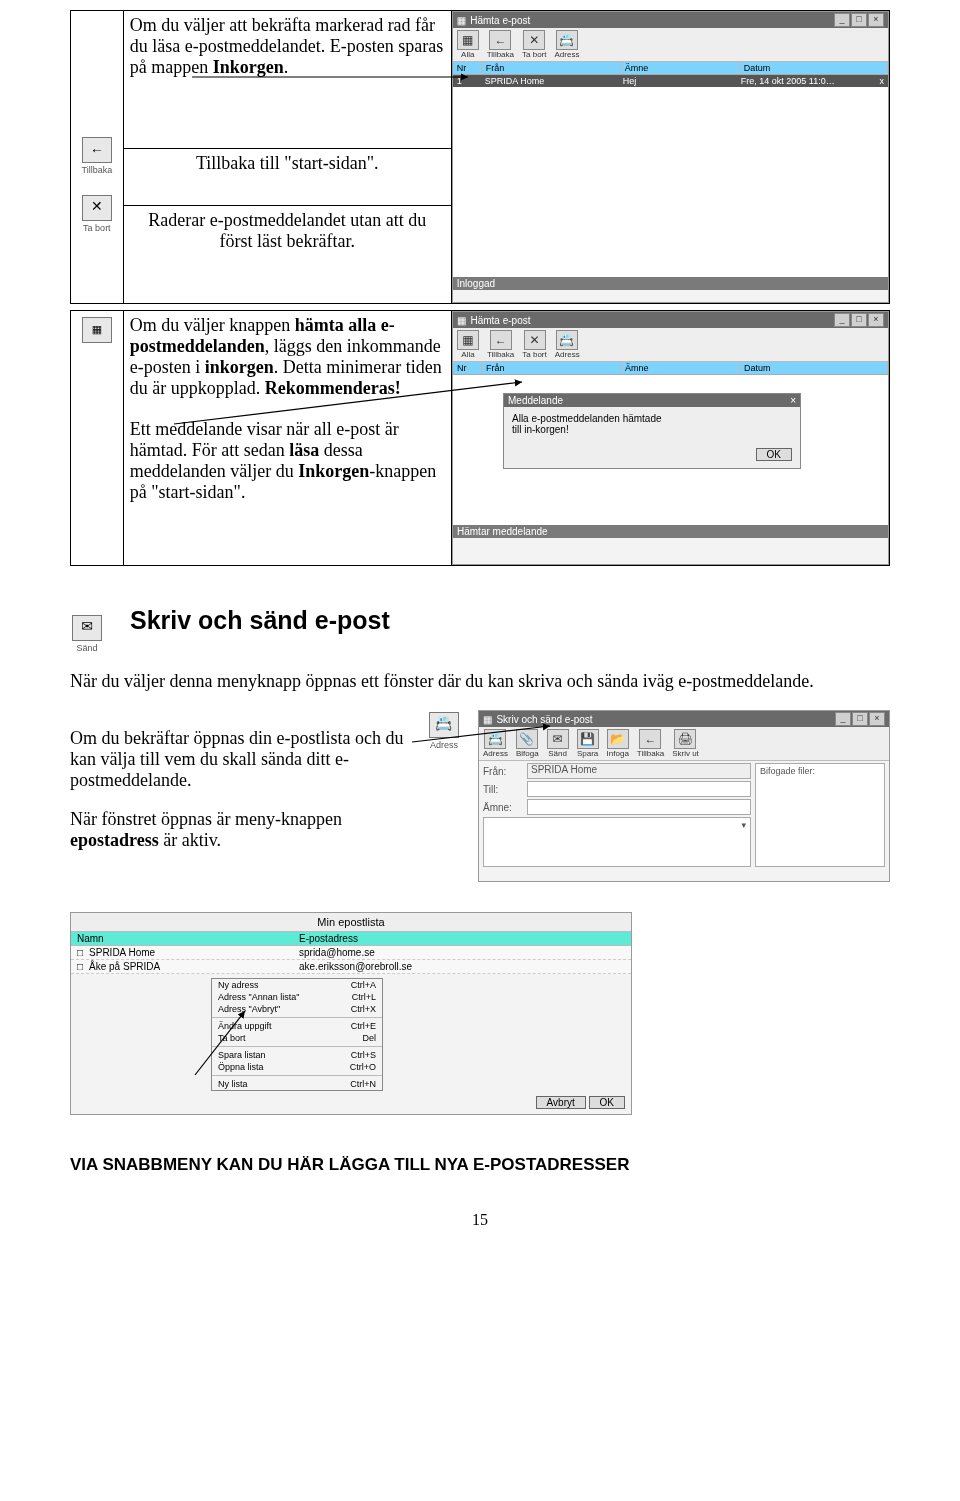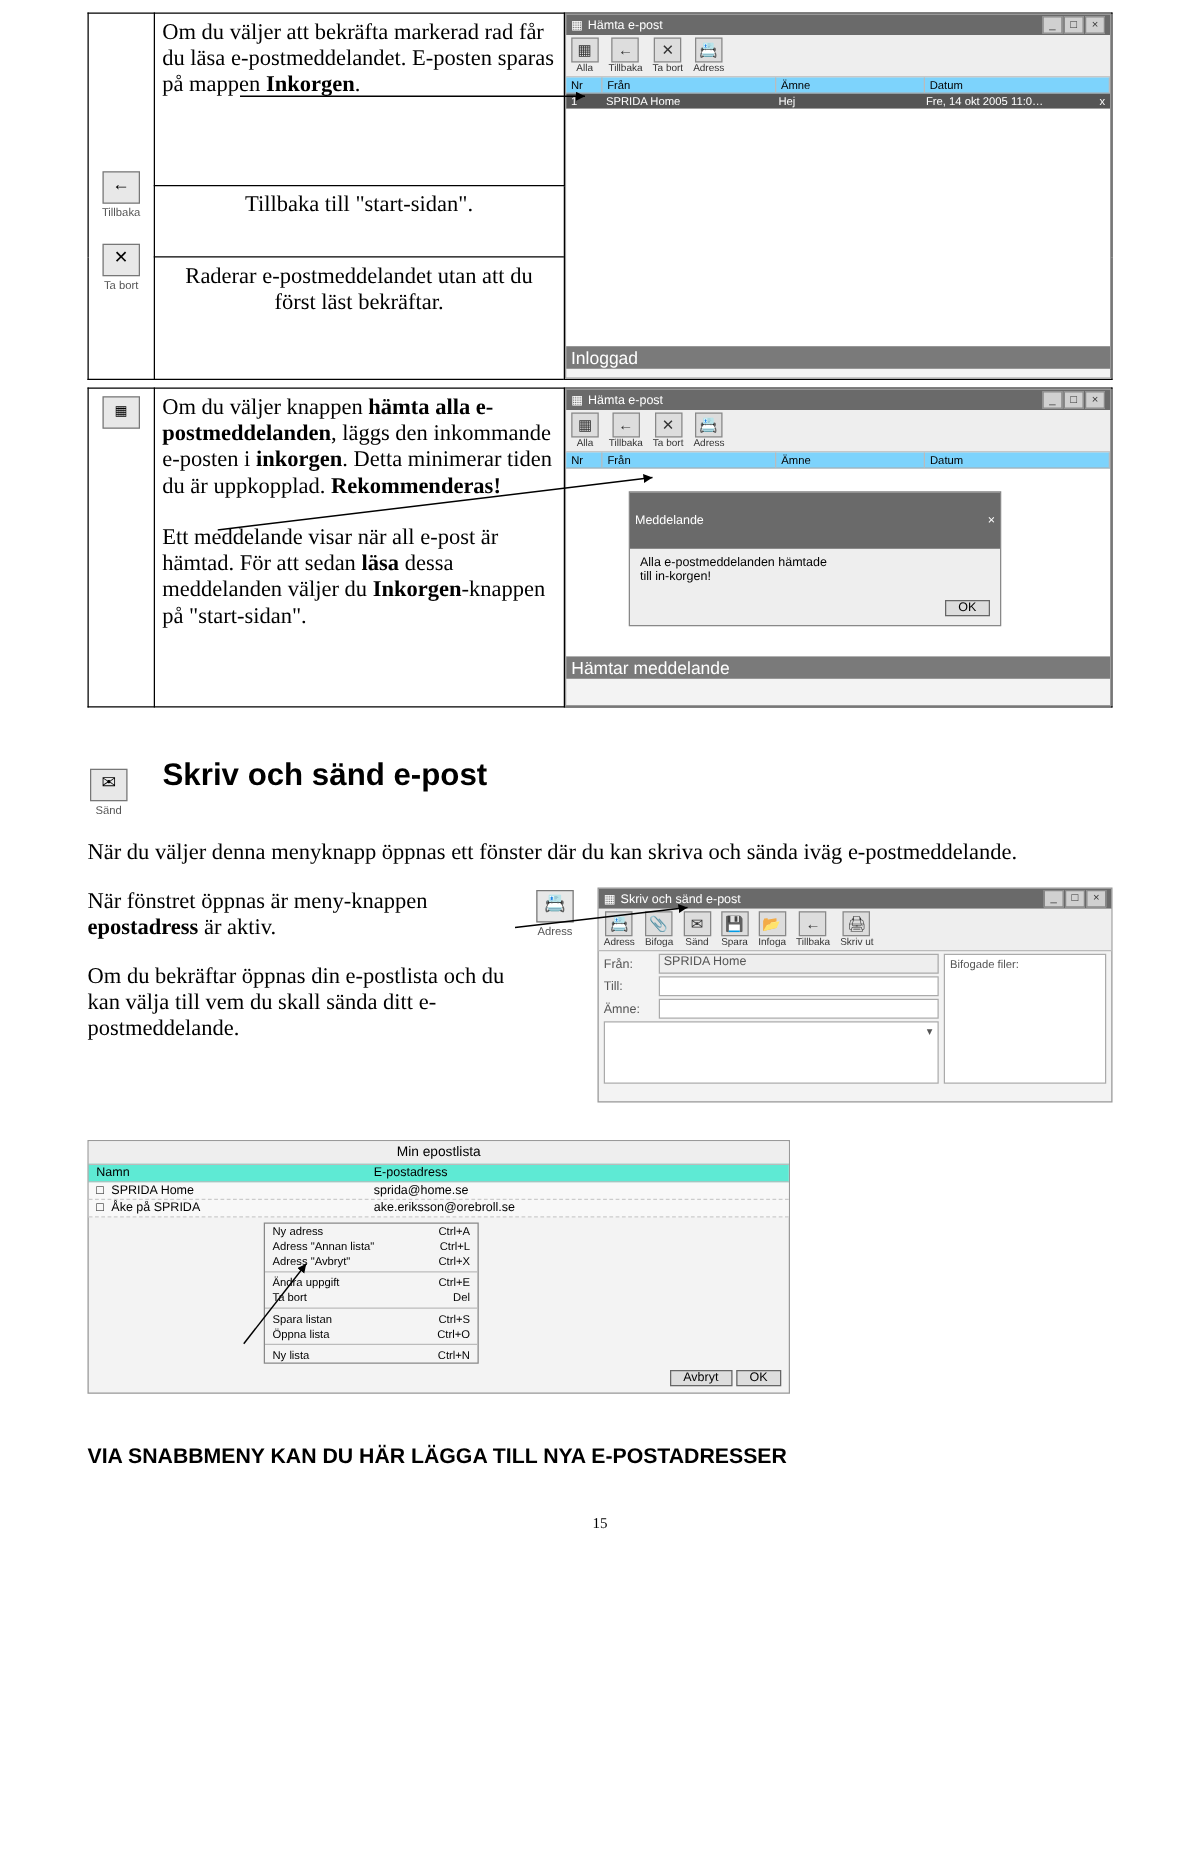--- a/index.html
+++ b/index.html
@@ -87,30 +87,30 @@
   }
   .listhead span {
     padding:1px 4px;
     border-right:1px solid #bbb;
   }
   .listrow {
     display:flex; background:#555; color:#fff; font-size:9px;
   }
   .listrow span { padding:1px 4px; }
   .statusbar {
-    background:#7a7a7a; color:#fff; font-size:14px; padding:1px 4px;
+    background:#7a7a7a; color:#fff; font-size:10px; padding:1px 4px;
   }
   .dialog {
     background:#eee; border:1px solid #888;
     position:relative; margin:8px 20px; padding:4px 8px 8px 8px;
     font-size:10px;
   }
   .dialog .dlg-title {
     background:#6a6a6a; color:#fff; margin:-4px -8px 6px -8px;
-    padding:17px 4px; display:flex; justify-content:space-between;
+    padding:1px 4px; display:flex; justify-content:space-between;
   }
   .okbtn { border:1px solid #666; background:#ddd; padding:0 10px; font-size:10px; }
 
   .compose-field {
     display:flex; align-items:center;
     font-size:10px; margin:2px 4px;
   }
   .compose-field .lbl { width:44px; color:#555; }
   .compose-field .inp {
     flex:1; border:1px solid #aaa; background:#fff; height:14px;
@@ -171,21 +171,21 @@
   .ctxmenu div {
     display:flex; justify-content:space-between;
     padding:1px 6px;
   }
   .ctxmenu .sep { border-top:1px solid #bbb; margin:2px 0; padding:0; height:0; }
   .eplist .btnrow {
     text-align:right; padding:6px;
   }
 
   .page-number {
-    text-align:center; margin-top:36px; font-size:12px;
+    text-align:center; margin-top:36px; font-size:16px;
   }
   .relwrap { position: relative; }
 </style>
 </head>
 <body>
 
 <div class="page">
 
   <table class="top-table relwrap">
     <tbody>
@@ -344,24 +344,24 @@
       <span class="icon-btn">✉</span>
       <span class="icon-label">Sänd</span>
     </div>
     <div class="h2" style="margin-left:26px">Skriv och sänd e-post</div>
   </div>
 
   <p>När du väljer denna menyknapp öppnas ett fönster där du kan skriva och sända iväg e-postmeddelande.</p>
 
   <div class="flow-row" style="display:flex; gap:12px; align-items:flex-start;">
     <div style="width:340px;">
+      <p>Om du bekräftar öppnas din e-postlista och du kan välja till vem du skall sända ditt e-postmeddelande.</p>
       <p style="margin-top:0">
         <span>När fönstret öppnas är meny-knappen </span><b>epostadress</b><span> är aktiv.</span>
       </p>
-      <p>Om du bekräftar öppnas din e-postlista och du kan välja till vem du skall sända ditt e-postmeddelande.</p>
     </div>
 
     <div style="width:44px; text-align:center;">
       <span class="icon-btn">📇</span>
       <span class="icon-label">Adress</span>
     </div>
 
     <div class="win" style="flex:1; height:170px;">
       <div class="win-title">
         <span class="left">

